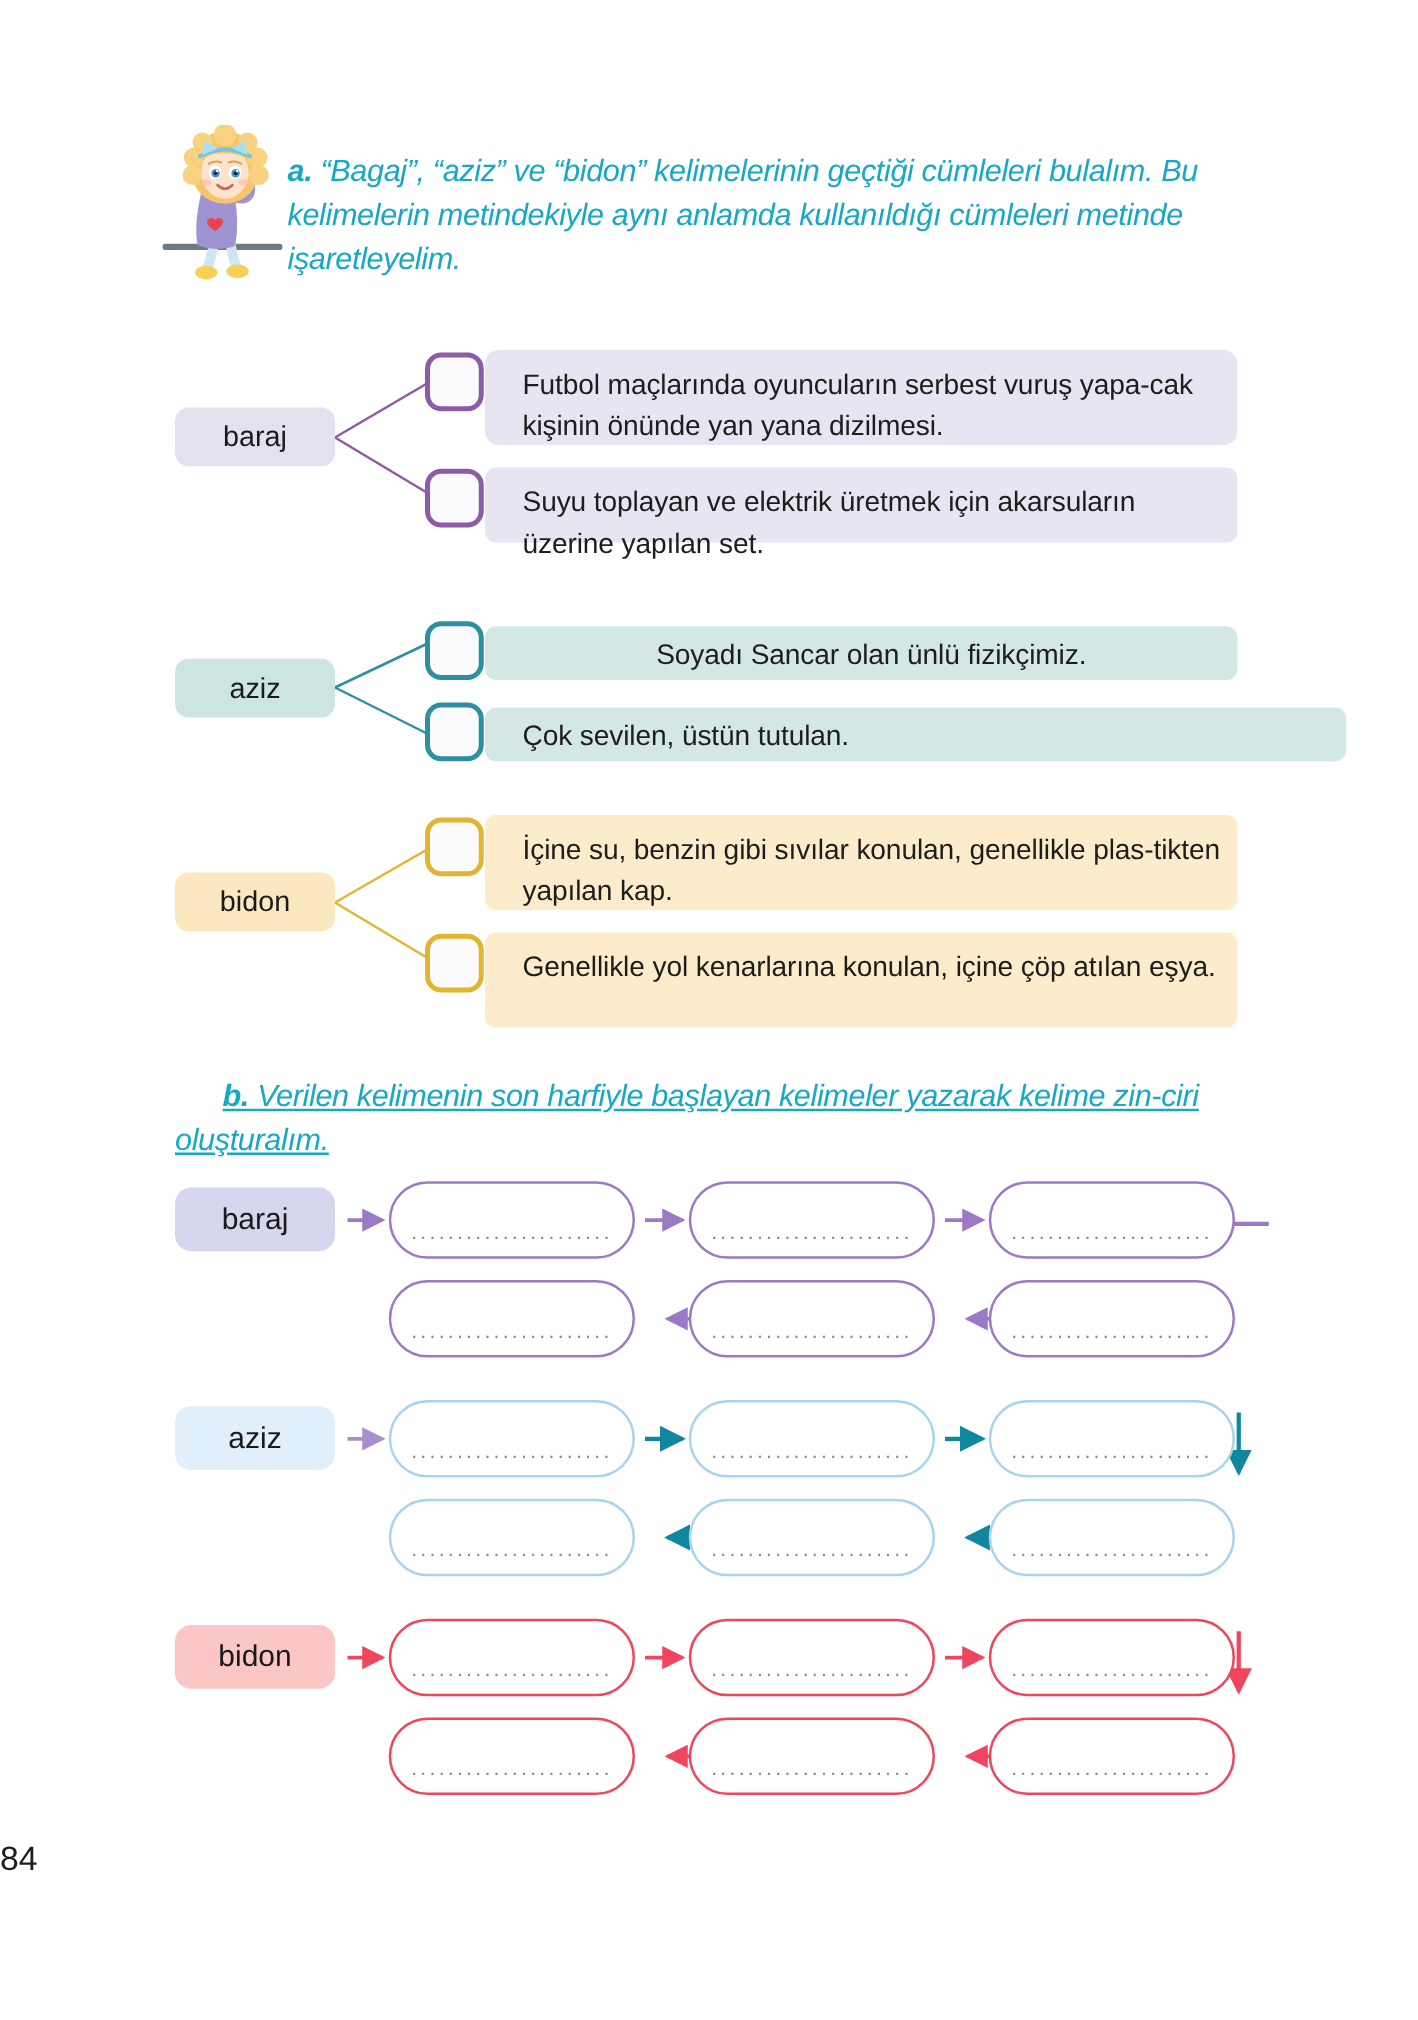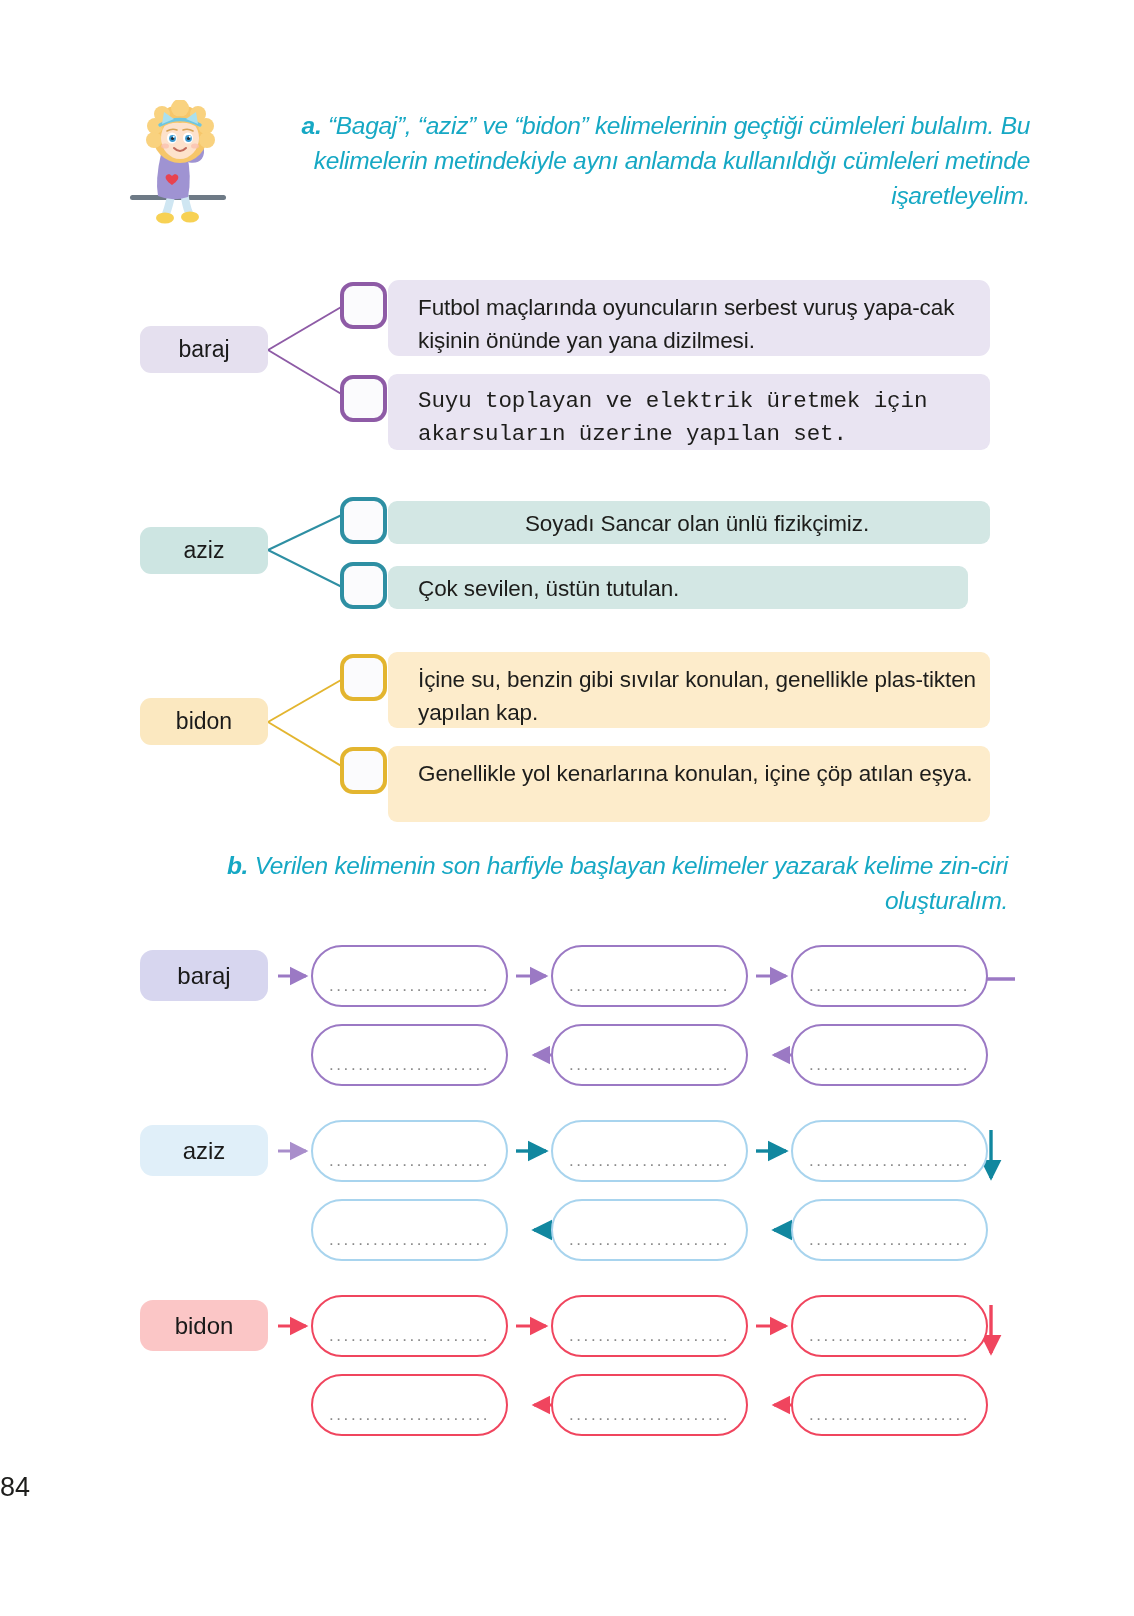--- a/index.html
+++ b/index.html
@@ -25,22 +25,21 @@
     font-size:20.5px;
     letter-spacing:-0.2px;
     margin:0 0 6px 0;
   }
   .instr {
     color:#16a8c4;
     font-style:italic;
     font-size:24.5px;
     line-height:35px;
     letter-spacing:-0.3px;
-    margin:0;
-    text-align:right;
+    margin:12px;
   }
   .instr b { font-weight:bold; }
 
   
   .group { position:absolute; }
   .word-chip {
     position:absolute;
     width:128px; height:47px;
     border-radius:11px;
     display:flex; align-items:center; justify-content:center;
@@ -176,54 +175,54 @@
     <path d="M268 350 L348 303" stroke="#8e5ba6" stroke-width="2" fill="none"></path>
     <path d="M268 350 L348 398" stroke="#8e5ba6" stroke-width="2" fill="none"></path>
   </svg>
 
   <div class="word-chip" style="left:140px; top:326px;">baraj</div>
 
   <div class="chk" style="left:340px; top:282px;"></div>
   <div class="defn" style="left:388px; top:280px; width:602px; height:76px;border-radius:11px;">Futbol maçlarında oyuncuların serbest vuruş yapa-cak kişinin önünde yan yana dizilmesi.</div>
 
   <div class="chk" style="left:340px; top:375px;"></div>
-  <div class="defn" style="left:388px; top:374px; width:602px; height:76px;font-family:Liberation Mono, monospace;">Suyu toplayan ve elektrik üretmek için akarsuların üzerine yapılan set.</div>
+  <div class="defn" style="left:388px; top:374px; width:602px; height:60px;">Suyu toplayan ve elektrik üretmek için akarsuların üzerine yapılan set.</div>
 </div>
 
 <div class="group g-teal">
   <svg class="connector" width="1134" height="1616">
     <path d="M268 550 L348 512" stroke="#2e8fa3" stroke-width="2" fill="none"></path>
     <path d="M268 550 L348 590" stroke="#2e8fa3" stroke-width="2" fill="none"></path>
   </svg>
 
   <div class="word-chip" style="left:140px; top:527px;">aziz</div>
 
   <div class="chk" style="left:340px; top:497px;"></div>
   <div class="defn" style="left:388px; top:501px; width:602px; height:43px; padding-top:6px;text-align:center;">Soyadı Sancar olan ünlü fizikçimiz.</div>
 
   <div class="chk" style="left:340px; top:562px;"></div>
-  <div class="defn" style="left:388px; top:566px; width:580px; height:43px; padding-top:6px;">Çok sevilen, üstün tutulan.</div>
+  <div class="defn" style="left:388px; top:566px; width:689px; height:43px; padding-top:6px;">Çok sevilen, üstün tutulan.</div>
 </div>
 
 <div class="group g-yellow">
   <svg class="connector" width="1134" height="1616">
     <path d="M268 722 L348 676" stroke="#e3b52f" stroke-width="2" fill="none"></path>
     <path d="M268 722 L348 770" stroke="#e3b52f" stroke-width="2" fill="none"></path>
   </svg>
 
   <div class="word-chip" style="left:140px; top:698px;">bidon</div>
 
   <div class="chk" style="left:340px; top:654px;"></div>
   <div class="defn" style="left:388px; top:652px; width:602px; height:76px;">İçine su, benzin gibi sıvılar konulan, genellikle plas-tikten yapılan kap.</div>
 
   <div class="chk" style="left:340px; top:747px;"></div>
   <div class="defn" style="left:388px; top:746px; width:602px; height:76px;">Genellikle yol kenarlarına konulan, içine çöp atılan eşya.</div>
 </div>
 
-<p class="instr" style="position:absolute; left:128px; top:848px; width:880px;"><b style="margin-left:38px;">b.</b> <span>Verilen kelimenin son harfiyle başlayan kelimeler yazarak kelime zin-ciri oluşturalım.</span></p>
+<p class="instr" style="position:absolute; left:128px; top:848px; width:880px;text-decoration:underline;"><b style="margin-left:38px;">b.</b> <span>Verilen kelimenin son harfiyle başlayan kelimeler yazarak kelime zin-ciri oluşturalım.</span></p>
 
 <div>
   <div class="chain-word" style="left:140px; top:950px; background:#d7d6ef;">baraj</div>
 
   <svg class="chain-arrow" style="left:0; top:0;" width="1134" height="1616">
     <defs>
       <marker id="ar-p" markerWidth="7" markerHeight="7" refX="5.4" refY="3.5" orient="auto">
         <path d="M0,0.4 L6.2,3.5 L0,6.6 z" fill="#9b79c4"></path>
       </marker>
     </defs>

